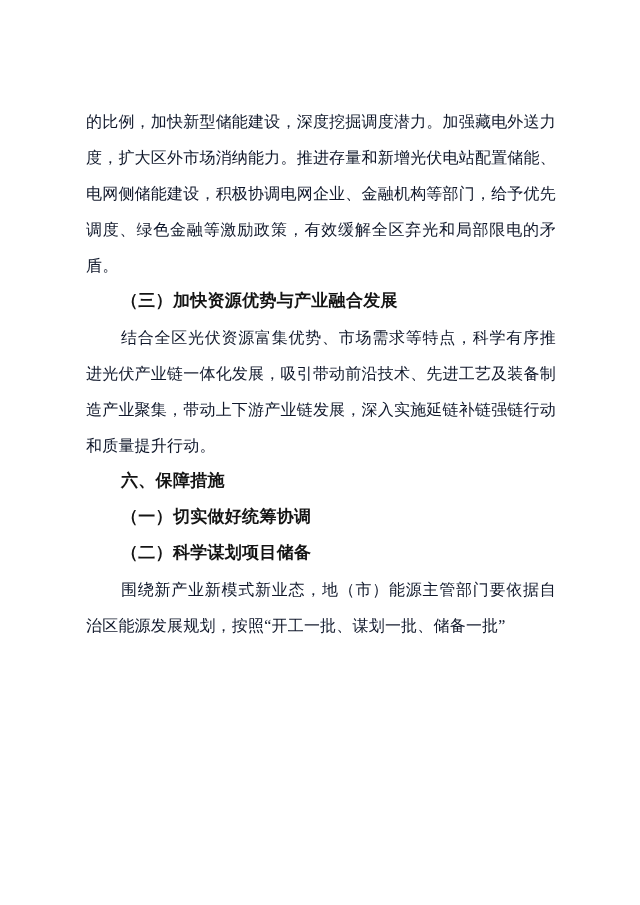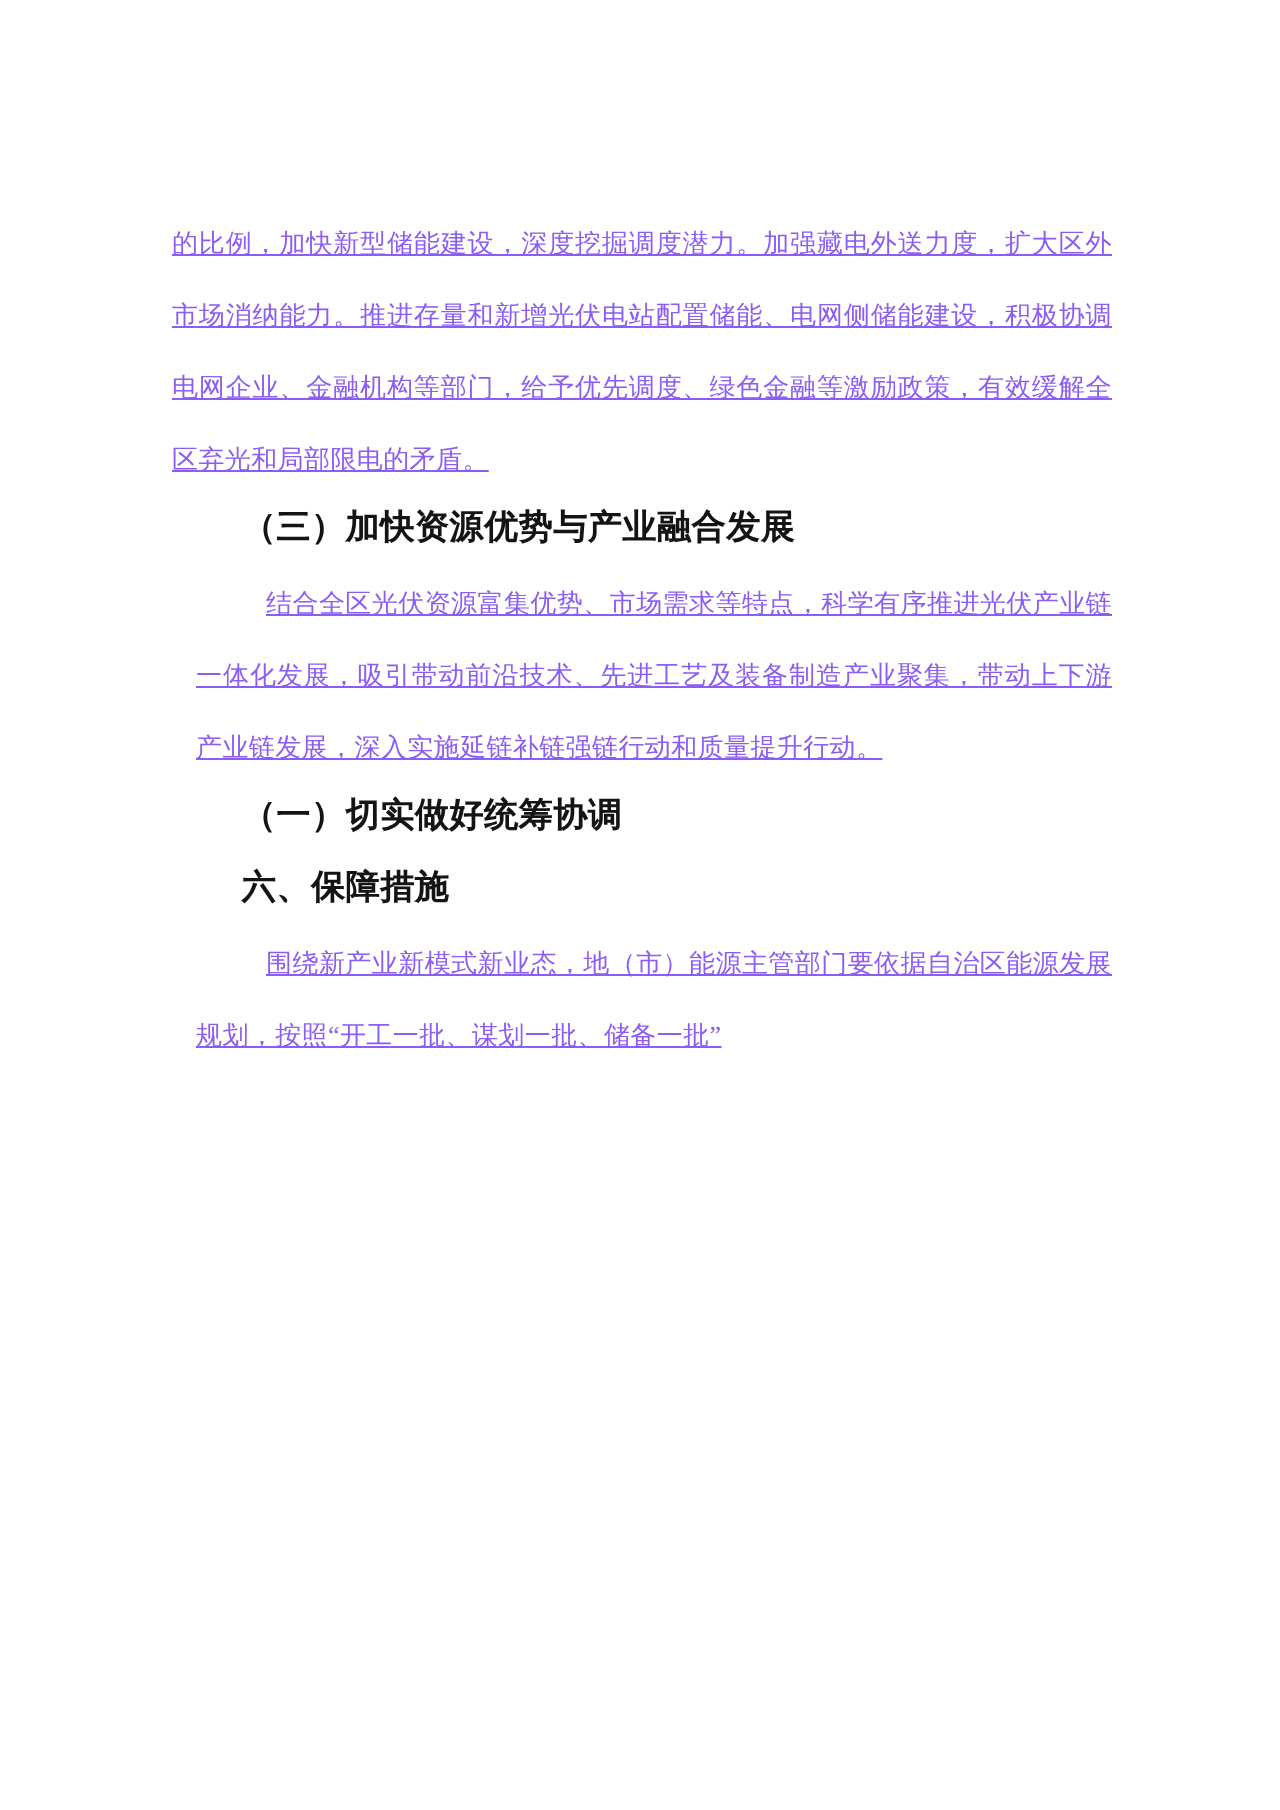--- a/index.html
+++ b/index.html
@@ -16,32 +16,30 @@
     box-sizing: border-box;
   }
   .content {
     position: absolute;
     left: 86px;
     top: 104px;
     width: 470px;
   }
   .para {
     font-family: "Liberation Serif", "DejaVu Serif", serif;
-    font-size: 13px;
+    font-size: 16px;
     line-height: 36px;
-    color: #8b5cf6;
+    color: #0f172a;
     text-align: justify;
     text-justify: inter-ideograph;
     margin: 0;
     letter-spacing: 0.2px;
-    text-decoration: underline;
   }
   .para.indent {
     text-indent: 35px;
-    margin-left: 12px;
   }
   .heading {
     font-family: Liberation Mono, monospace;
     font-size: 17px;
     font-weight: bold;
     line-height: 36px;
     color: #141414;
     margin: 0;
     text-indent: 35px;
     letter-spacing: 0.3px;
@@ -55,22 +53,23 @@
 
 <div class="page">
   <div class="content">
 
     <p class="para">的比例，加快新型储能建设，深度挖掘调度潜力。加强藏电外送力度，扩大区外市场消纳能力。推进存量和新增光伏电站配置储能、电网侧储能建设，积极协调电网企业、金融机构等部门，给予优先调度、绿色金融等激励政策，有效缓解全区弃光和局部限电的矛盾。</p>
 
     <h3 class="heading">（三）加快资源优势与产业融合发展</h3>
 
     <p class="para indent">结合全区光伏资源富集优势、市场需求等特点，科学有序推进光伏产业链一体化发展，吸引带动前沿技术、先进工艺及装备制造产业聚集，带动上下游产业链发展，深入实施延链补链强链行动和质量提升行动。</p>
 
+    <h3 class="heading sec">六、保障措施</h3>
+
     <h3 class="heading">（一）切实做好统筹协调</h3>
 
-    <h3 class="heading sec">六、保障措施</h3>
 
-
+    <h3 class="heading">（二）科学谋划项目储备</h3>
 
     <p class="para indent">围绕新产业新模式新业态，地（市）能源主管部门要依据自治区能源发展规划，按照“开工一批、谋划一批、储备一批”</p>
 
   </div>
 </div>
 
 </body></html>

